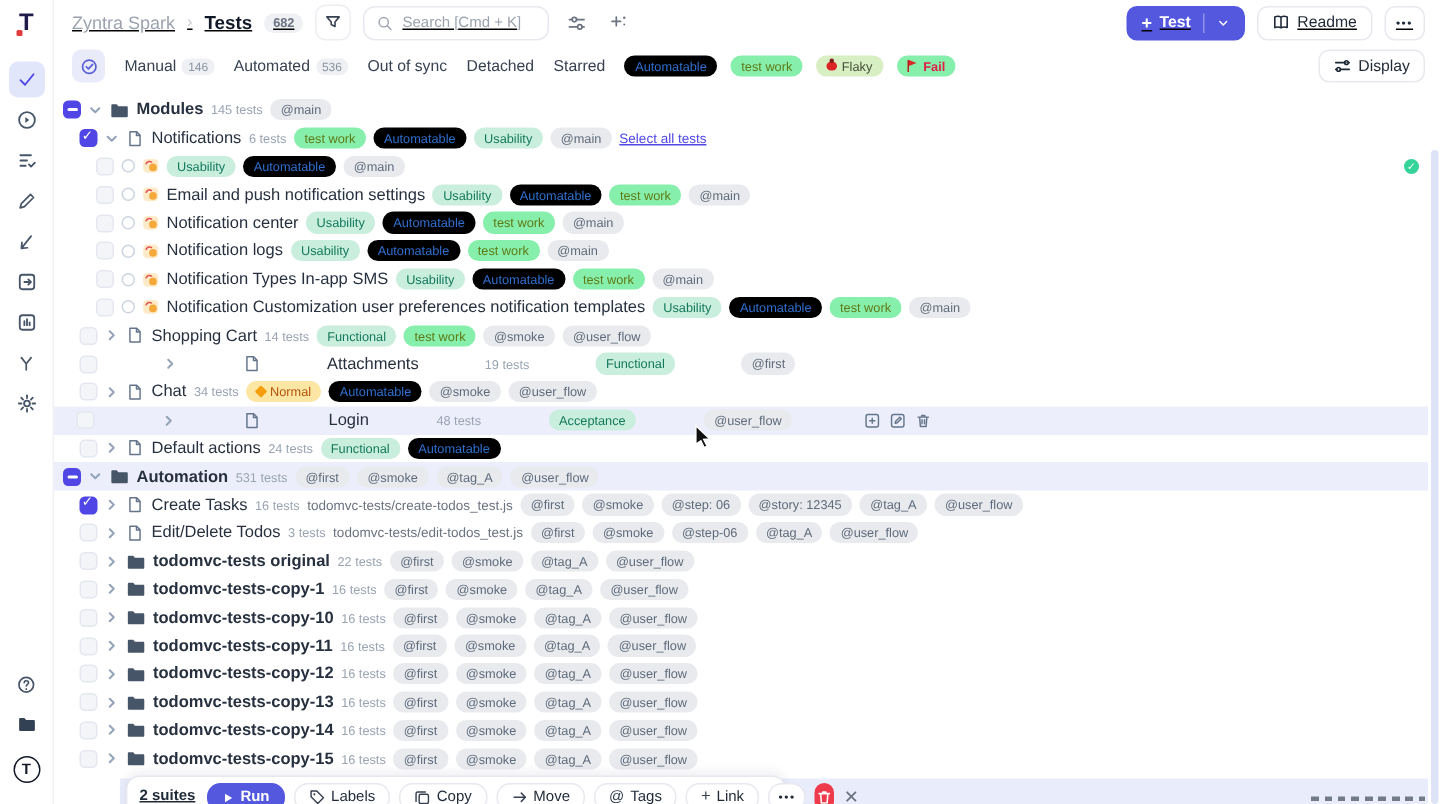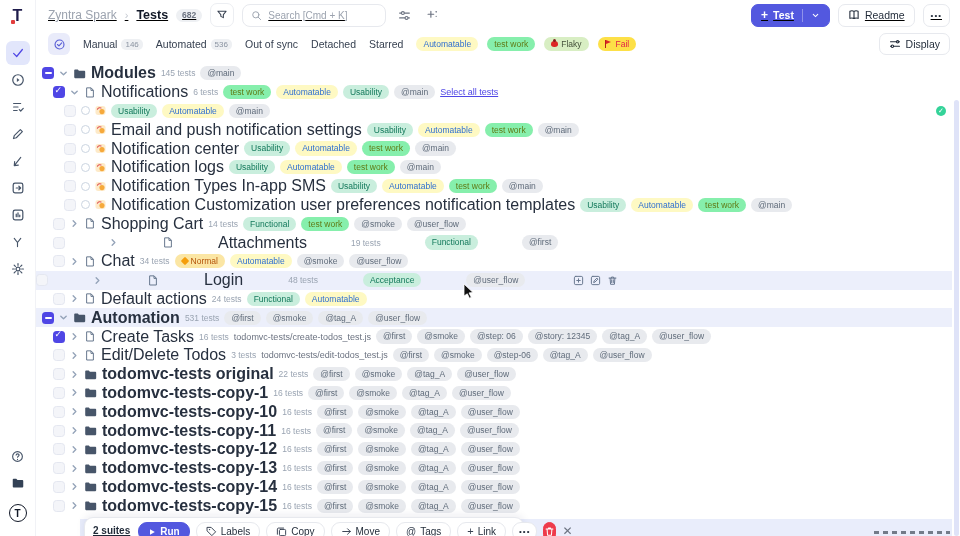--- a/index.html
+++ b/index.html
@@ -18,63 +18,63 @@
   
   .main{position:absolute;left:36px;top:0;right:0;height:536px;}
   .header{display:flex;align-items:center;height:30px;padding:0 10px 0 12px;gap:8px;text-decoration:underline;}
   .crumb-project{color:#9ca3af;font-size:12px;}
   .crumb-sep{color:#c3c8d0;font-size:11px;}
   .crumb-page{color:#111827;font-size:12.5px;font-weight:bold;}
   .count-badge{background:#eef0f3;color:#6b7280;font-size:8.5px;padding:1.5px 6px;border-radius:7px;font-weight:bold;}
   .icon-btn{width:24px;height:24px;border:1px solid #eceef2;border-radius:7px;display:flex;
     align-items:center;justify-content:center;color:#374151;background:#fff;cursor:pointer;}
   .searchbox{display:flex;align-items:center;gap:6px;border:1px solid #e7e9ee;border-radius:8px;
-    height:23px;width:144px;padding:0 8px;color:#9ca3af;font-size:10px;}
+    height:23px;width:124px;padding:0 8px;color:#9ca3af;font-size:10px;}
   .ghost-icon{color:#6b7280;display:flex;align-items:center;justify-content:center;width:20px;cursor:pointer;}
   .spacer{flex:1;}
   .btn{display:flex;align-items:center;gap:5px;border-radius:7px;font-size:10.5px;height:23px;
     padding:0 9px;cursor:pointer;border:1px solid #e7e9ee;background:#fff;color:#1f2937;}
   .btn-primary{background:#5358df;border-color:#5358df;color:#fff;font-weight:bold;}
   .btn-primary .divider{width:1px;height:13px;background:rgba(255,255,255,.35);margin:0 3px;}
   
   .filterbar{display:flex;align-items:center;height:28px;padding:0 10px 0 12px;gap:13px;}
   .sel-toggle{width:22px;height:22px;background:#e9ebfa;border-radius:6px;display:flex;align-items:center;
     justify-content:center;color:#5a5fd6;cursor:pointer;}
   .f-item{font-size:10.5px;color:#374151;display:flex;align-items:center;gap:4px;cursor:pointer;white-space:nowrap;}
   .f-count{background:#eef0f3;color:#8a93a1;font-size:8px;padding:1px 4px;border-radius:5px;}
   
   .chip{display:inline-flex;align-items:center;gap:3px;font-size:8.5px;padding:2px 7px;border-radius:9px;
     white-space:nowrap;cursor:pointer;line-height:1.2;}
   .chip-teal{background:#c9eedd;color:#13795b;}
-  .chip-blue{background:#fef9c3;color:#2f6fd0;text-align:right;}
+  .chip-blue{background:#000000;color:#2f6fd0;text-align:right;}
   .chip-green{background:#86efac;color:#5f7a14;}
   .chip-gray{background:#e8eaee;color:#5f6b7a;}
   .chip-yellow{background:#fbe6a4;color:#b45309;}
-  .chip-fail{background:#fde047;color:#e11d48;}
+  .chip-fail{background:#86efac;color:#e11d48;font-weight:bold;}
   .chip-flaky{background:#d8eec3;color:#44503a;}
   .diamond{width:6px;height:6px;background:#f59e0b;transform:rotate(45deg);border-radius:1px;display:inline-block;}
   .bugdot{width:7px;height:6px;background:#dc2626;border-radius:50% 50% 45% 45%;display:inline-block;position:relative;}
   .bugdot:before{content:"";position:absolute;top:-2px;left:2px;width:3px;height:3px;background:#7f1d1d;border-radius:50%;}
   .flagico{display:inline-block;width:8px;height:8px;position:relative;}
   .flagico:before{content:"";position:absolute;left:0;top:0;width:1.4px;height:8px;background:#b91c1c;}
   .flagico:after{content:"";position:absolute;left:1.4px;top:0;border-top:2.5px solid transparent;
     border-bottom:2.5px solid transparent;border-left:5.5px solid #dc2626;}
   
   .tree{position:absolute;top:60px;left:0;right:8px;bottom:0;padding-top:4px;}
   .row{display:flex;align-items:center;height:18.8px;gap:5px;padding-right:6px;}
   .row.selected{background:#eceffb;}
   .cb{width:12px;height:12px;border-radius:3.5px;flex:0 0 auto;position:relative;cursor:pointer;}
   .cb-ind{background:#4f46e5;}
   .cb-ind:after{content:"";position:absolute;left:2.5px;top:5px;width:7px;height:2px;background:#fff;border-radius:1px;}
   .cb-chk{background:#4f46e5;}
   .cb-chk:after{content:"✓";position:absolute;left:1.5px;top:-1.5px;color:#fff;font-size:9px;font-weight:bold;}
   .cb-light{background:#f4f5f9;border:1px solid #e4e7f0;}
   .chev{display:flex;align-items:center;color:#94a3b8;cursor:pointer;flex:0 0 auto;}
   .runcircle{width:9px;height:9px;border:1.4px solid #cbd5e1;border-radius:50%;flex:0 0 auto;cursor:pointer;}
-  .row-title{font-size:16px;color:#27303f;white-space:nowrap;cursor:pointer;}
+  .row-title{font-size:11px;color:#27303f;white-space:nowrap;cursor:pointer;}
   .folder-title{font-weight:bold;font-weight:600;}
   .row-count{font-size:8.5px;color:#9aa4b2;white-space:nowrap;}
   .row-path{font-size:9px;color:#6b7280;white-space:nowrap;}
   .row-link{font-size:9px;color:#4f46e5;text-decoration:underline;white-space:nowrap;cursor:pointer;}
   .row-actions{display:flex;gap:6px;color:#64748b;margin-left:3px;}
   .row-actions span{cursor:pointer;display:flex;align-items:center;}
   .passed{width:10px;height:10px;background:#34d399;border-radius:50%;color:#fff;font-size:7px;display:flex;
     align-items:center;justify-content:center;margin-left:auto;flex:0 0 auto;}
   
   .scrollbar{position:absolute;right:1px;top:100px;bottom:0;width:5px;background:#dfe3f8;border-radius:3px;}
@@ -568,21 +568,21 @@
         <span class="chip chip-blue">
           <span>Automatable</span>
         </span>
         <span class="chip chip-gray">
           <span>@smoke</span>
         </span>
         <span class="chip chip-gray">
           <span>@user_flow</span>
         </span>
       </div>
-      <div class="row selected" style="padding-left: 0; gap: 45px;">
+      <div class="row selected" style="padding-left: 15px; gap: 45px;">
         <span class="cb cb-light"></span>
         <span class="chev">
           <svg width="9" height="9" viewBox="0 0 10 10" fill="none">
             <path d="M3.5 2l3 3-3 3" stroke="#94a3b8" stroke-width="1.5" stroke-linecap="round" stroke-linejoin="round"></path>
           </svg>
         </span>
         <span>
           <svg width="12" height="13" viewBox="0 0 16 16" fill="none">
             <path d="M3.5 1.8h6l3 3.2v9H3.5z" stroke="#64748b" stroke-width="1.3" stroke-linejoin="round"></path>
             <path d="M9.3 2v3.2h3.2" stroke="#64748b" stroke-width="1.3" stroke-linejoin="round"></path>

